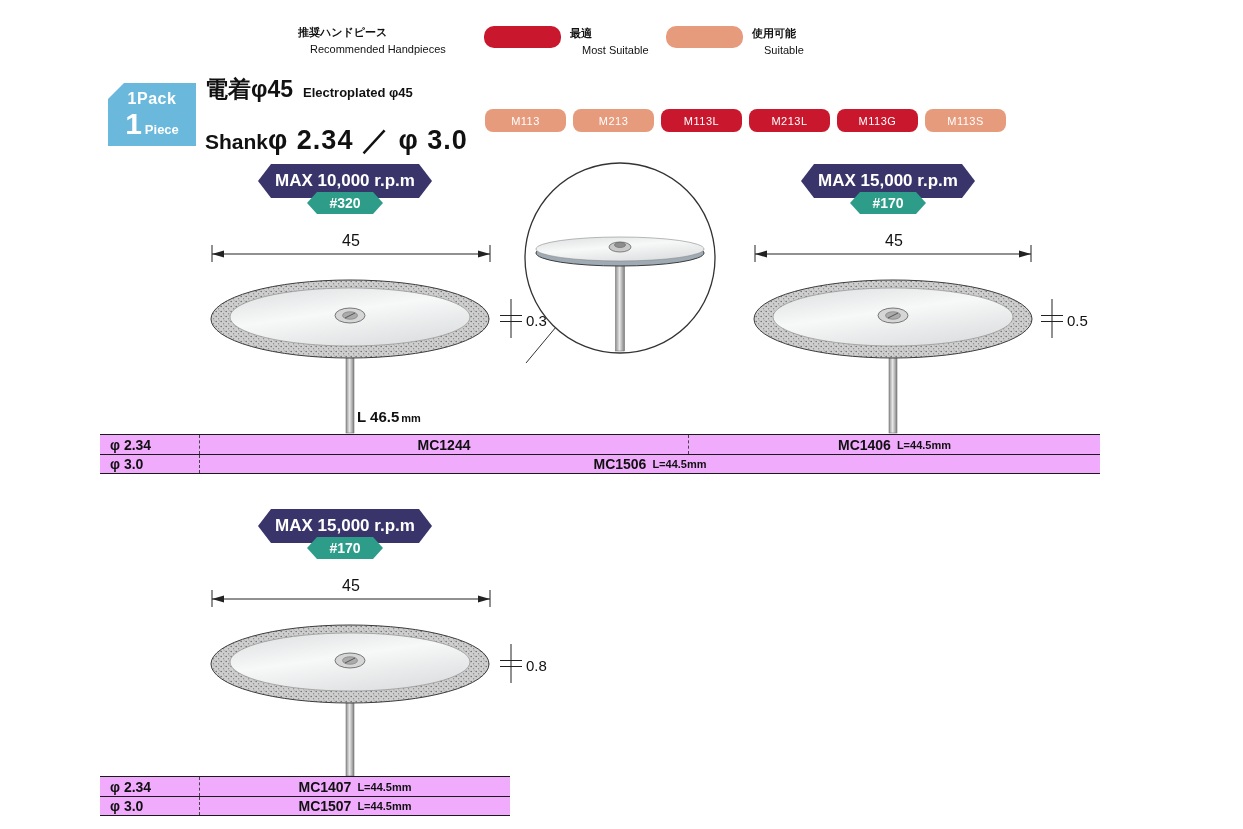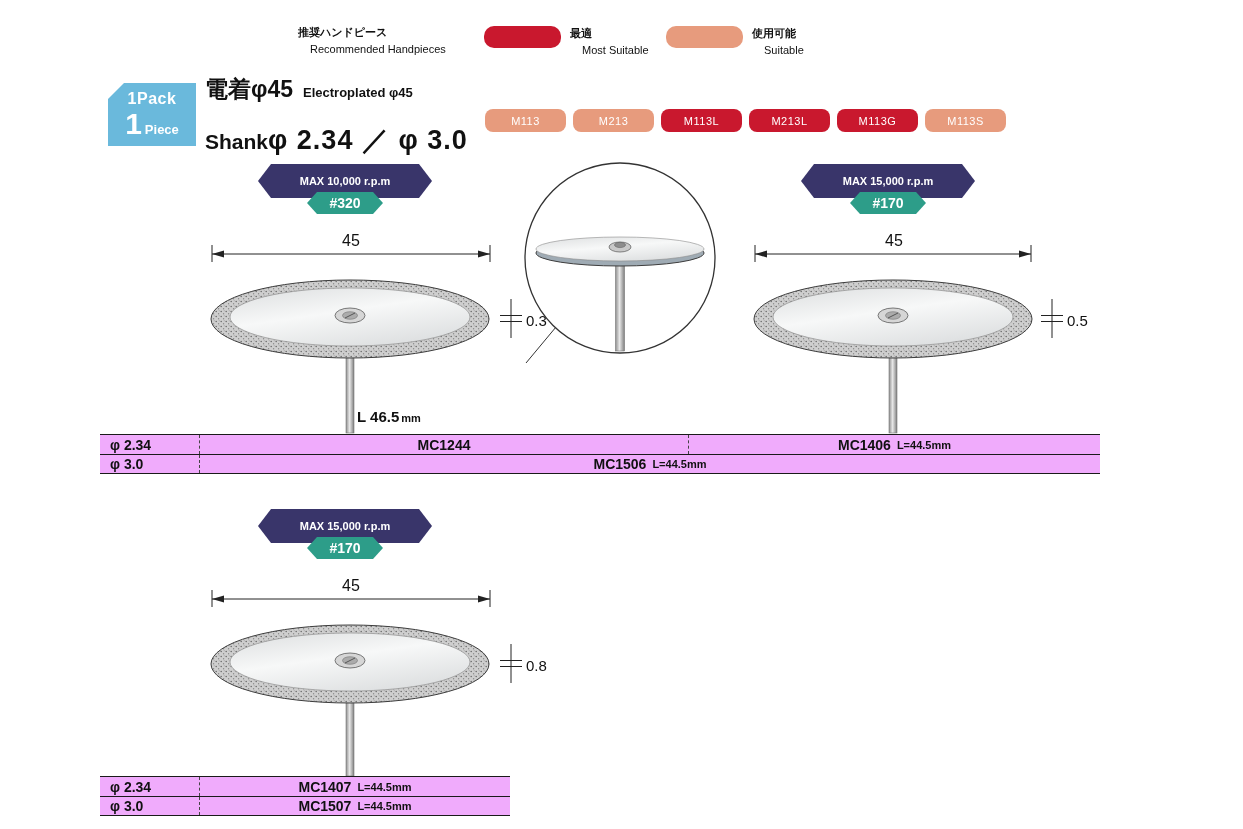--- a/index.html
+++ b/index.html
@@ -36,21 +36,21 @@
 
   
   .hprow { position:absolute; left:485px; top:109px; display:flex; gap:7px; }
   .hp { width:81px; height:23px; border-radius:8px; color:#fff; font-size:11px; font-weight:normal;
     display:flex; align-items:center; justify-content:center; letter-spacing:0.5px; }
   .hp.most { background:#c9182e; }
   .hp.ok { background:#e79b7d; }
 
   
   .hexbanner { position:absolute; height:34px; background:#39356a; color:#fff; font-weight:bold;
-    font-size:11px; display:flex; align-items:center; justify-content:center; white-space:nowrap;
+    font-size:17px; display:flex; align-items:center; justify-content:center; white-space:nowrap;
     clip-path:polygon(13px 0, calc(100% - 13px) 0, 100% 50%, calc(100% - 13px) 100%, 13px 100%, 0 50%); }
   .gritbadge { position:absolute; height:22px; background:#2d9d89; color:#fff; font-weight:bold;
     font-size:14px; display:flex; align-items:center; justify-content:center;
     clip-path:polygon(10px 0, calc(100% - 10px) 0, 100% 50%, calc(100% - 10px) 100%, 10px 100%, 0 50%); }
 
   
   .dtable { position:absolute; border-top:1.5px solid #1a1a1a; border-bottom:1.5px solid #1a1a1a; background:#f0abfc; }
   .trow { display:flex; height:19px; align-items:stretch; }
   .trow + .trow { border-top:1px solid #1a1a1a; }
   .c-shank { width:100px; padding-left:10px; font-weight:bold; font-size:14px;

